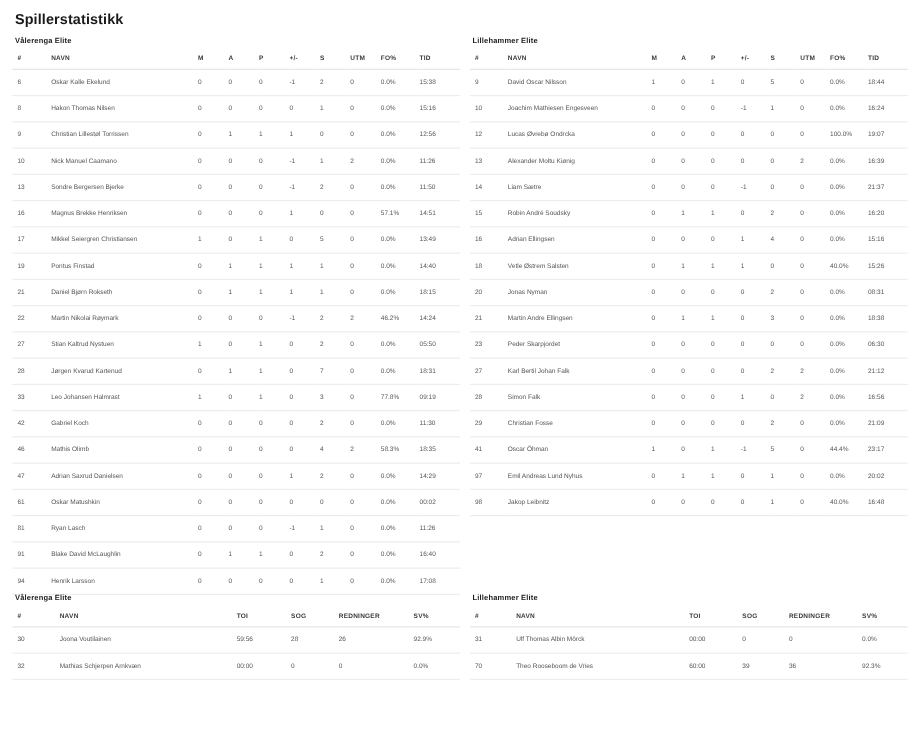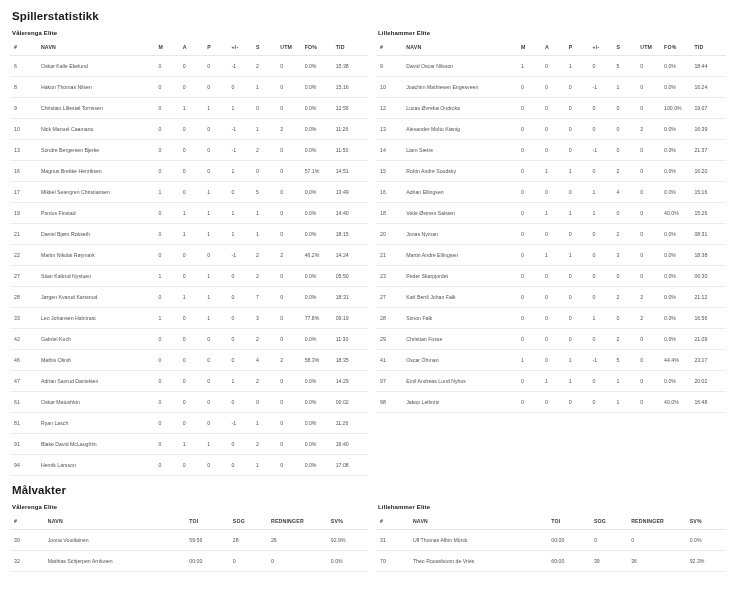--- a/index.html
+++ b/index.html
@@ -584,21 +584,20 @@
               <td class="c-stat">0</td>
               <td class="c-fo">40.0%</td>
               <td class="c-tid">16:48</td>
             </tr>
           </tbody>
       </table>
     </div>
 
   </div>
 
-  <h2 class="section-title second">Målvakter</h2>
 
   <div class="columns">
 
     <div class="col left">
       <div class="team-name">Vålerenga Elite</div>
       <table class="stats">
         <thead>
           <tr>
             <th class="gk-num">#</th>
             <th class="gk-name">NAVN</th>

